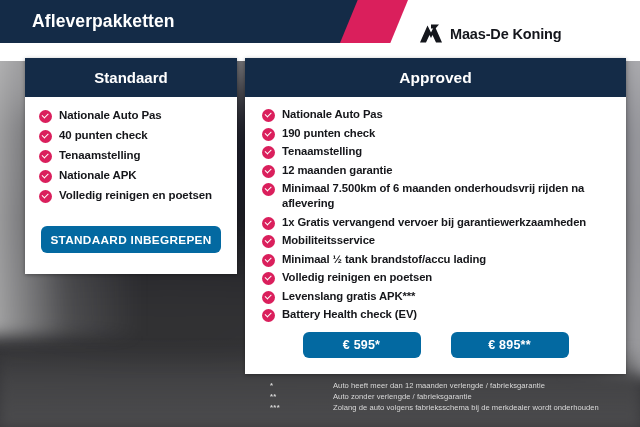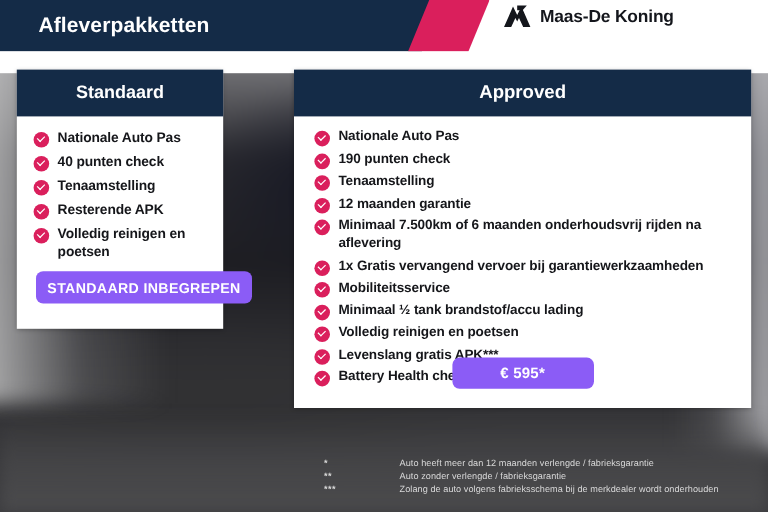--- a/index.html
+++ b/index.html
@@ -97,21 +97,21 @@
     top: 11px;
     font-size: 17.5px;
     font-weight: bold;
     color: #ffffff;
     letter-spacing: 0.1px;
     white-space: nowrap;
   }
   .brand {
     position: absolute;
     left: 419px;
-    top: 3px;
+    top: 23px;
     display: flex;
     align-items: center;
     gap: 7px;
   }
   .brand-mark {
     width: 24px;
     height: 22px;
     display: block;
   }
   .brand-name {
@@ -132,30 +132,30 @@
     background: linear-gradient(to bottom, #d8d8d6, #c9c9c7);
   }
 
   
   .card {
     position: absolute;
     background: #ffffff;
     box-shadow: 0 1px 4px rgba(0,0,0,0.35);
   }
   .card-left {
-    left: 14px;
+    left: 25px;
     top: 58px;
-    width: 172px;
+    width: 212px;
     height: 216px;
   }
   .card-right {
     left: 245px;
     top: 58px;
     width: 381px;
-    height: 282px;
+    height: 316px;
   }
   .card-head {
     background: #142b47;
     color: #ffffff;
     text-align: center;
     font-weight: bold;
     display: flex;
     align-items: center;
     justify-content: center;
   }
@@ -209,21 +209,21 @@
     font-weight: bold;
     color: #15161a;
     line-height: 15px;
     letter-spacing: -0.1px;
   }
   .card-left .feature-text { font-size: 11.5px; }
   .card-right .feature-text { font-size: 11.3px; }
 
   
   .pill {
-    background: #8b5cf6;
+    background: #0369a1;
     color: #ffffff;
     border: none;
     border-radius: 6px;
     font-family: inherit;
     font-weight: bold;
     letter-spacing: 0.3px;
     cursor: pointer;
     display: flex;
     align-items: center;
     justify-content: center;
@@ -311,21 +311,21 @@
       <li class="feature">
         <span class="check"></span>
         <span class="feature-text">40 punten check</span>
       </li>
       <li class="feature">
         <span class="check"></span>
         <span class="feature-text">Tenaamstelling</span>
       </li>
       <li class="feature">
         <span class="check"></span>
-        <span class="feature-text">Resterende APK</span>
+        <span class="feature-text">Nationale APK</span>
       </li>
       <li class="feature">
         <span class="check"></span>
         <span class="feature-text">Volledig reinigen en poetsen</span>
       </li>
     </ul>
     <button class="pill btn-standaard">STANDAARD INBEGREPEN</button>
   </div>
 
   <div class="card card-right">
@@ -371,20 +371,21 @@
         <span class="check"></span>
         <span class="feature-text">Levenslang gratis APK***</span>
       </li>
       <li class="feature">
         <span class="check"></span>
         <span class="feature-text">Battery Health check (EV)</span>
       </li>
     </ul>
     <div class="price-row">
       <button class="pill price-btn">€ 595*</button>
+      <button class="pill price-btn">€ 895**</button>
     </div>
   </div>
 
   <div class="footnotes">
     <div class="footnote">
       <span class="fn-mark">*</span>
       <span class="fn-text">Auto heeft meer dan 12 maanden verlengde / fabrieksgarantie</span>
     </div>
     <div class="footnote">
       <span class="fn-mark">**</span>

